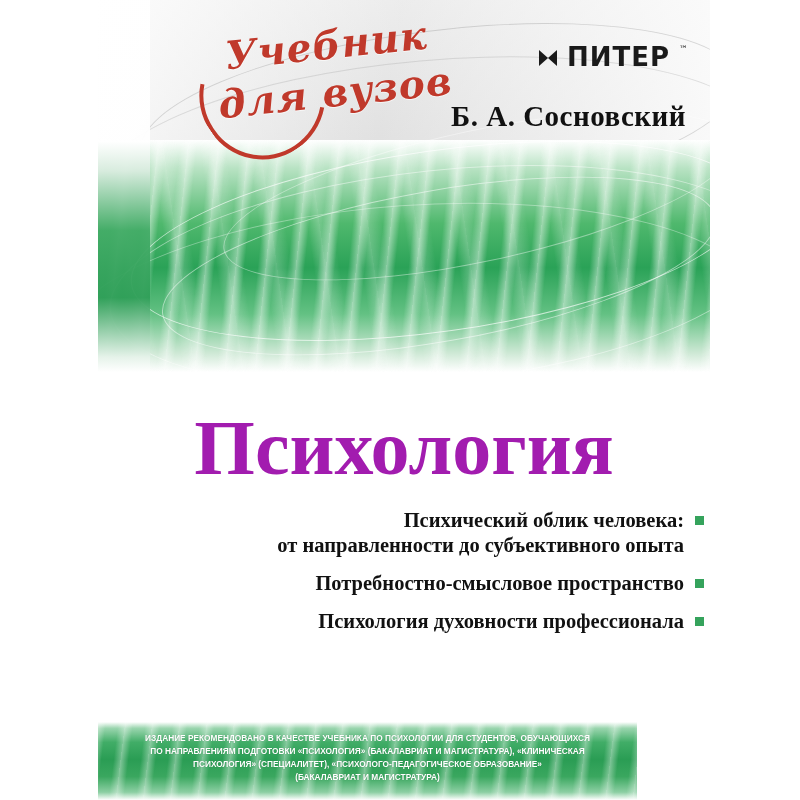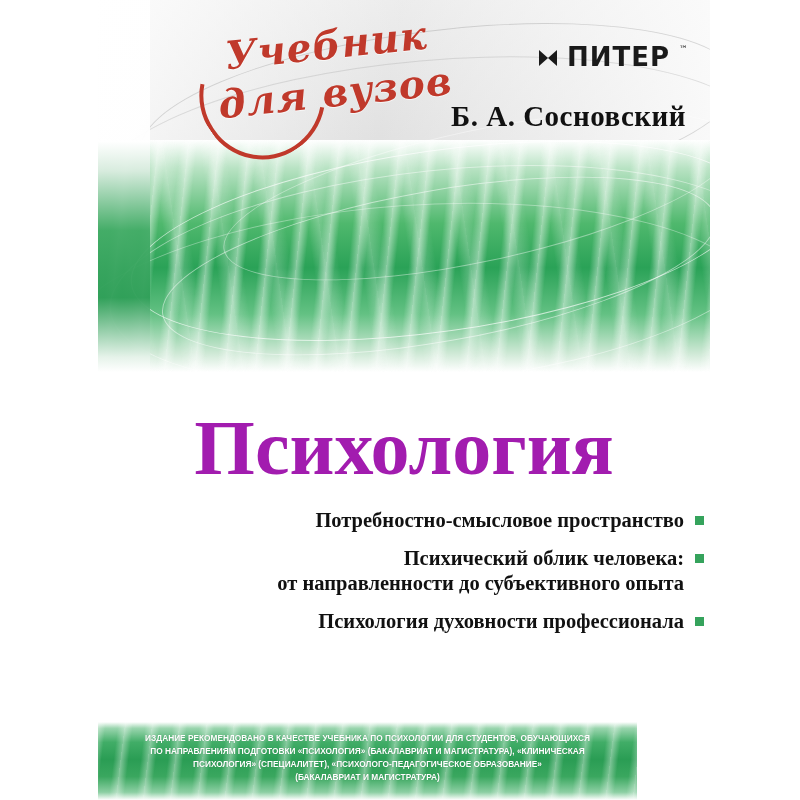--- a/index.html
+++ b/index.html
@@ -296,26 +296,26 @@
         <span class="tm">™</span>
       </div>
 
       <div class="author">Б. А. Сосновский</div>
     </div>
 
     <div class="title">Психология</div>
 
     <div class="bullets">
       <div class="bullet-row">
-        <div class="bullet-text">Потребностно-смысловое пространство</div>
-        <div class="bullet-sq"></div>
-      </div>
-      <div class="bullet-row">
         <div class="bullet-text">Психический облик человека:
 от направленности до субъективного опыта</div>
+        <div class="bullet-sq"></div>
+      </div>
+      <div class="bullet-row">
+        <div class="bullet-text">Потребностно-смысловое пространство</div>
         <div class="bullet-sq"></div>
       </div>
       <div class="bullet-row">
         <div class="bullet-text">Психология духовности профессионала</div>
         <div class="bullet-sq"></div>
       </div>
     </div>
 
     <div class="footer">
       <div class="footer-text">ИЗДАНИЕ РЕКОМЕНДОВАНО В КАЧЕСТВЕ УЧЕБНИКА ПО ПСИХОЛОГИИ ДЛЯ СТУДЕНТОВ, ОБУЧАЮЩИХСЯ

